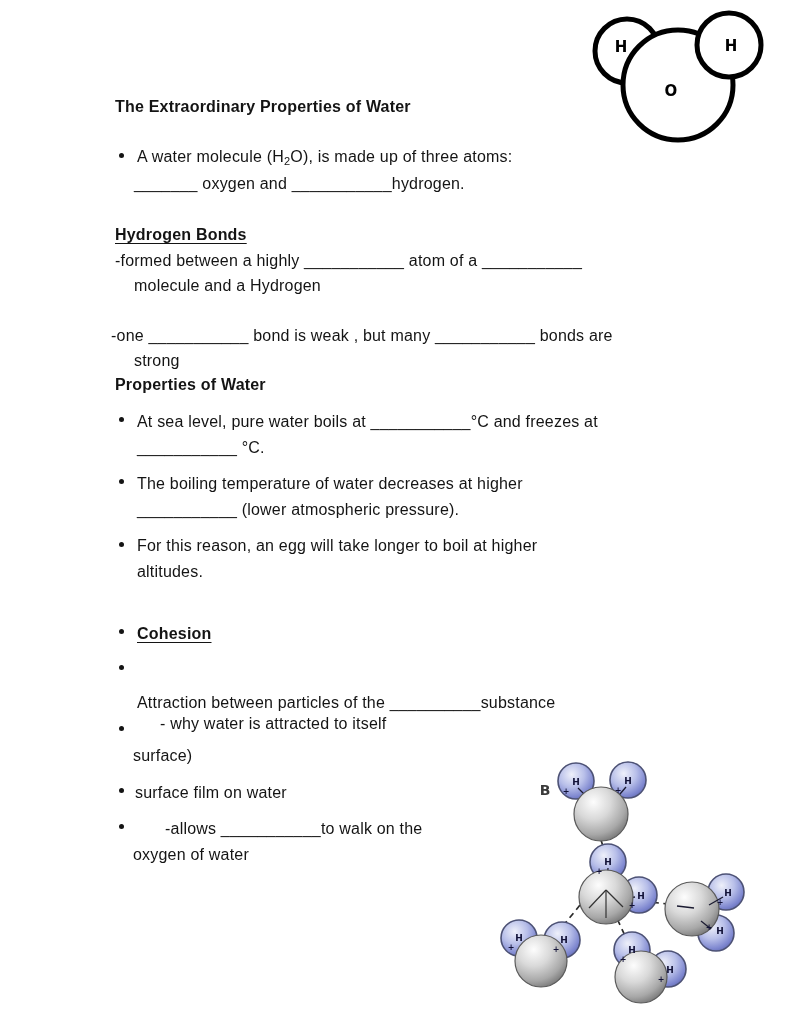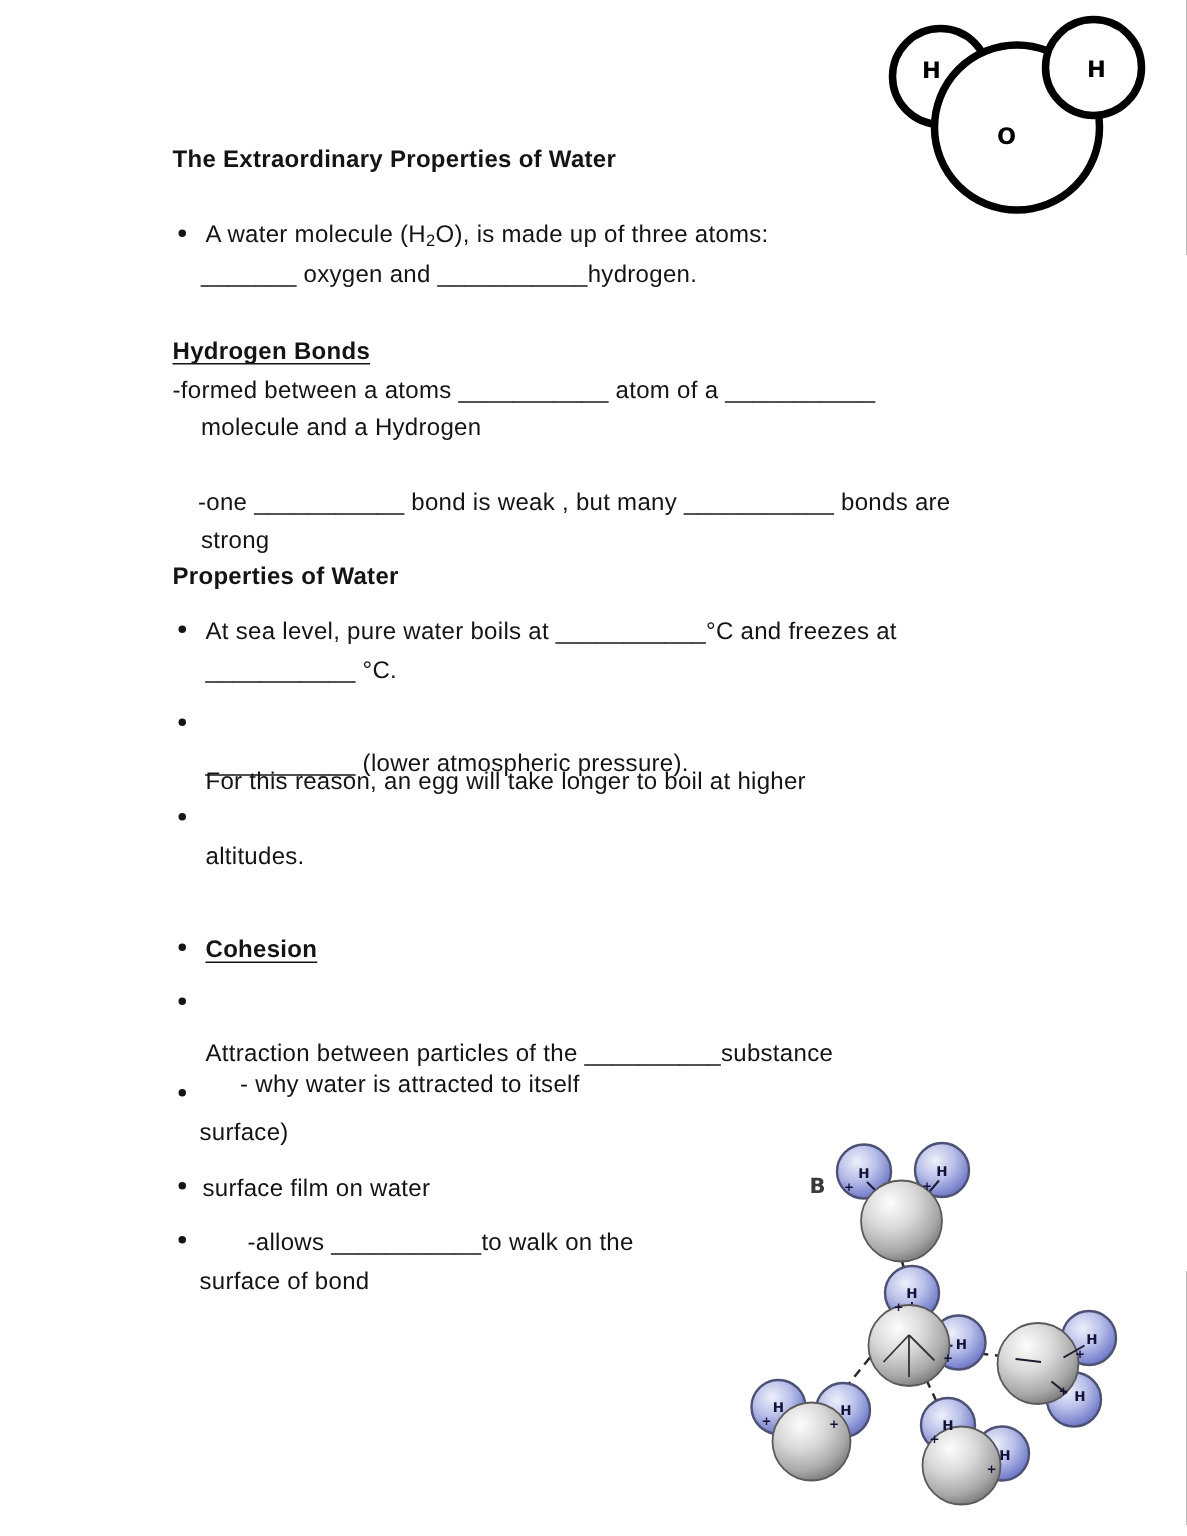--- a/index.html
+++ b/index.html
@@ -24,54 +24,55 @@
 
 <div id="page">
 
   <div class="line bold" style="left:115px;top:97px;">The Extraordinary Properties of Water</div>
 
   <span class="dot" style="left:119px;top:153px;"></span>
   <div class="line" style="left:137px;top:147px;"><span>A water molecule (H</span><sub class="h2o">2</sub><span>O), is made up of three atoms:</span></div>
   <div class="line" style="left:134px;top:174px;">_______ oxygen and ___________hydrogen.</div>
 
   <div class="line bold ul" style="left:115px;top:225px;">Hydrogen Bonds</div>
-  <div class="line" style="left:115px;top:251px;">-formed between a atoms ___________ atom of a ___________</div>
+  <div class="line" style="left:115px;top:251px;">-formed between a highly ___________ atom of a ___________</div>
   <div class="line" style="left:134px;top:276px;">molecule and a Hydrogen</div>
-  <div class="line" style="left:132px;top:326px;">-one ___________ bond is weak , but many ___________ bonds are</div>
+  <div class="line" style="left:111px;top:326px;">-one ___________ bond is weak , but many ___________ bonds are</div>
   <div class="line" style="left:134px;top:351px;">strong</div>
 
   <div class="line bold" style="left:115px;top:375px;">Properties of Water</div>
 
   <span class="dot" style="left:119px;top:417px;"></span>
   <div class="line" style="left:137px;top:412px;">At sea level, pure water boils at ___________°C and freezes at</div>
   <div class="line" style="left:137px;top:438px;">___________ °C.</div>
 
   <span class="dot" style="left:119px;top:479px;"></span>
+  <div class="line" style="left:137px;top:474px;">The boiling temperature of water decreases at higher</div>
   <div class="line" style="left:137px;top:500px;">___________ (lower atmospheric pressure).</div>
 
   <span class="dot" style="left:119px;top:542px;"></span>
-  <div class="line" style="left:137px;top:512px;text-align:center;">For this reason, an egg will take longer to boil at higher</div>
+  <div class="line" style="left:137px;top:536px;text-align:center;">For this reason, an egg will take longer to boil at higher</div>
   <div class="line" style="left:137px;top:562px;">altitudes.</div>
 
   <span class="dot" style="left:119px;top:629px;"></span>
   <div class="line bold ul" style="left:137px;top:624px;">Cohesion</div>
 
   <span class="dot" style="left:119px;top:665px;"></span>
   <div class="line" style="left:137px;top:693px;">Attraction between particles of the __________substance</div>
   <div class="line" style="left:160px;top:714px;">- why water is attracted to itself</div>
 
   <span class="dot" style="left:119px;top:726px;"></span>
   <div class="line" style="left:133px;top:746px;">surface)</div>
 
   <span class="dot" style="left:119px;top:788px;"></span>
   <div class="line" style="left:135px;top:783px;">surface film on water</div>
 
   <span class="dot" style="left:119px;top:824px;"></span>
   <div class="line" style="left:165px;top:819px;text-align:right;">-allows ___________to walk on the</div>
-  <div class="line" style="left:133px;top:845px;">surface of bond</div>
+  <div class="line" style="left:133px;top:845px;">oxygen of water</div>
 
   <svg style="position:absolute;left:585px;top:0;" width="206" height="160" viewBox="0 0 206 160">
     <circle cx="42" cy="51" r="32" fill="#ffffff" stroke="#000000" stroke-width="5"></circle>
     <circle cx="93" cy="85" r="55" fill="#ffffff" stroke="#000000" stroke-width="5"></circle>
     <circle cx="144" cy="45" r="32" fill="#ffffff" stroke="#000000" stroke-width="5"></circle>
     <text class="mol-label" x="36" y="52" text-anchor="middle">H</text>
     <text class="mol-label" x="146" y="51" text-anchor="middle">H</text>
     <text class="mol-label" x="86" y="96" text-anchor="middle">O</text>
   </svg>
 

